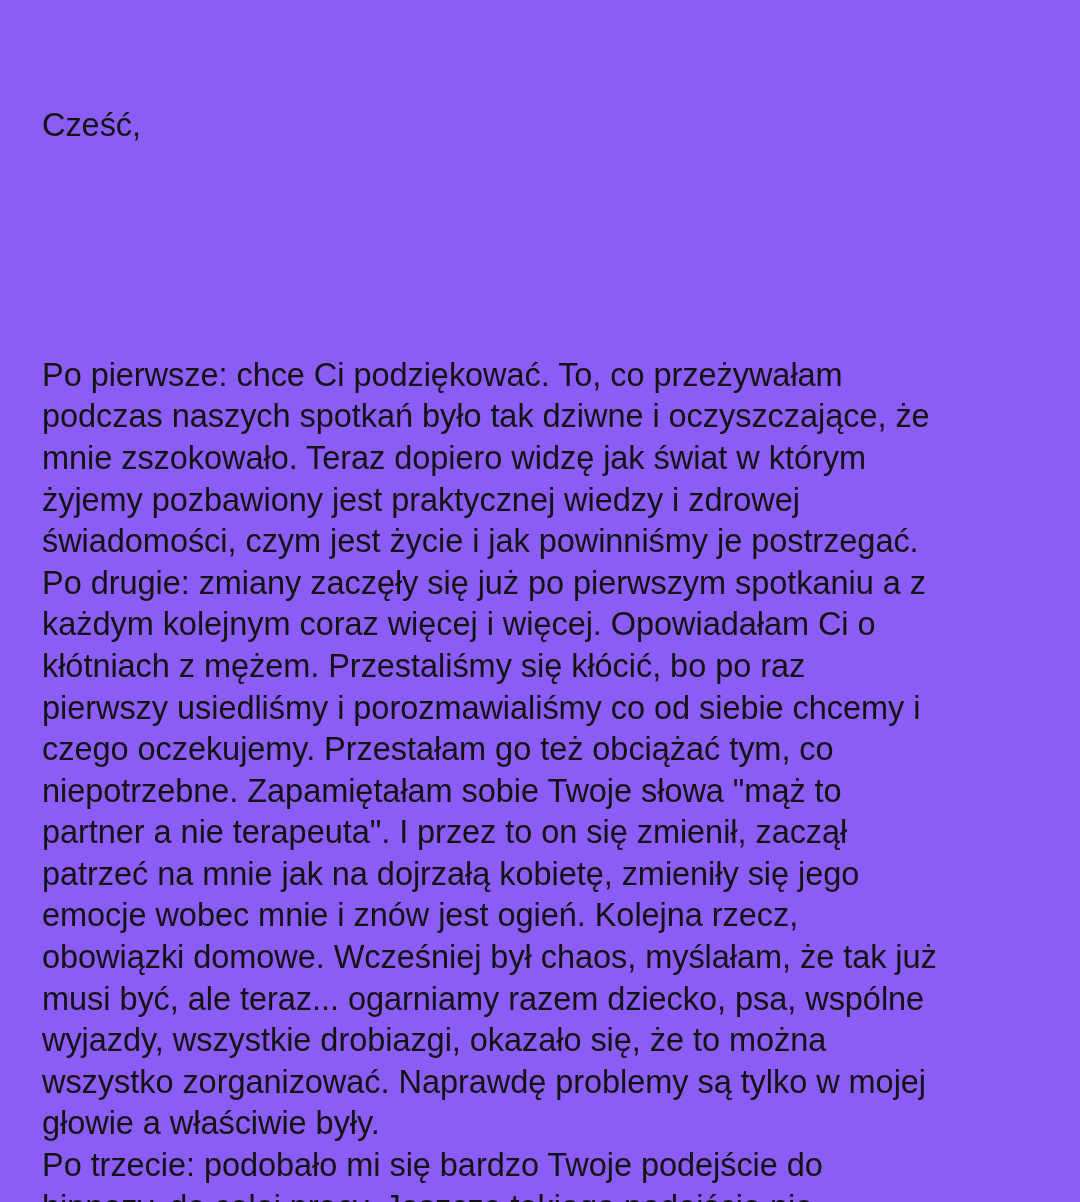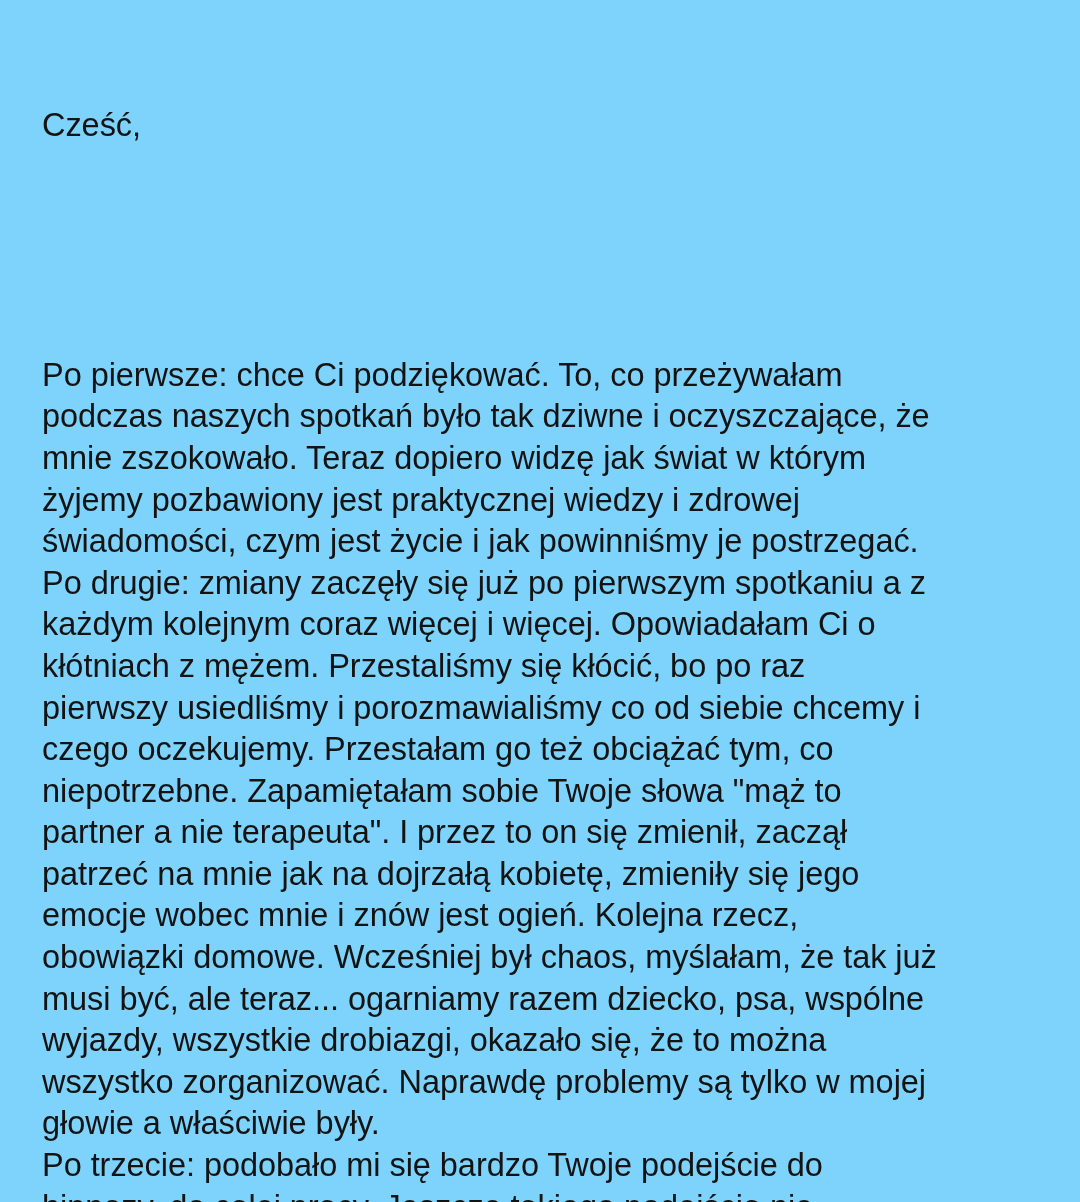--- a/index.html
+++ b/index.html
@@ -12,21 +12,21 @@
     height: 1202px;
     background: #fdf4f2;
     font-family: "Liberation Sans", sans-serif;
     overflow: hidden;
   }
   .letter {
     box-sizing: border-box;
     width: 1080px;
     height: 1202px;
     padding: 22px 45px 0 42px;
-    background: #7dd3fc;
+    background: #8b5cf6;
   }
   .letter-body {
     margin: 0;
     font-family: "Liberation Sans", sans-serif;
     font-size: 32.5px;
     line-height: 41.6px;
     color: #131313;
     letter-spacing: -0.05px;
     white-space: pre-wrap;
     word-wrap: break-word;

